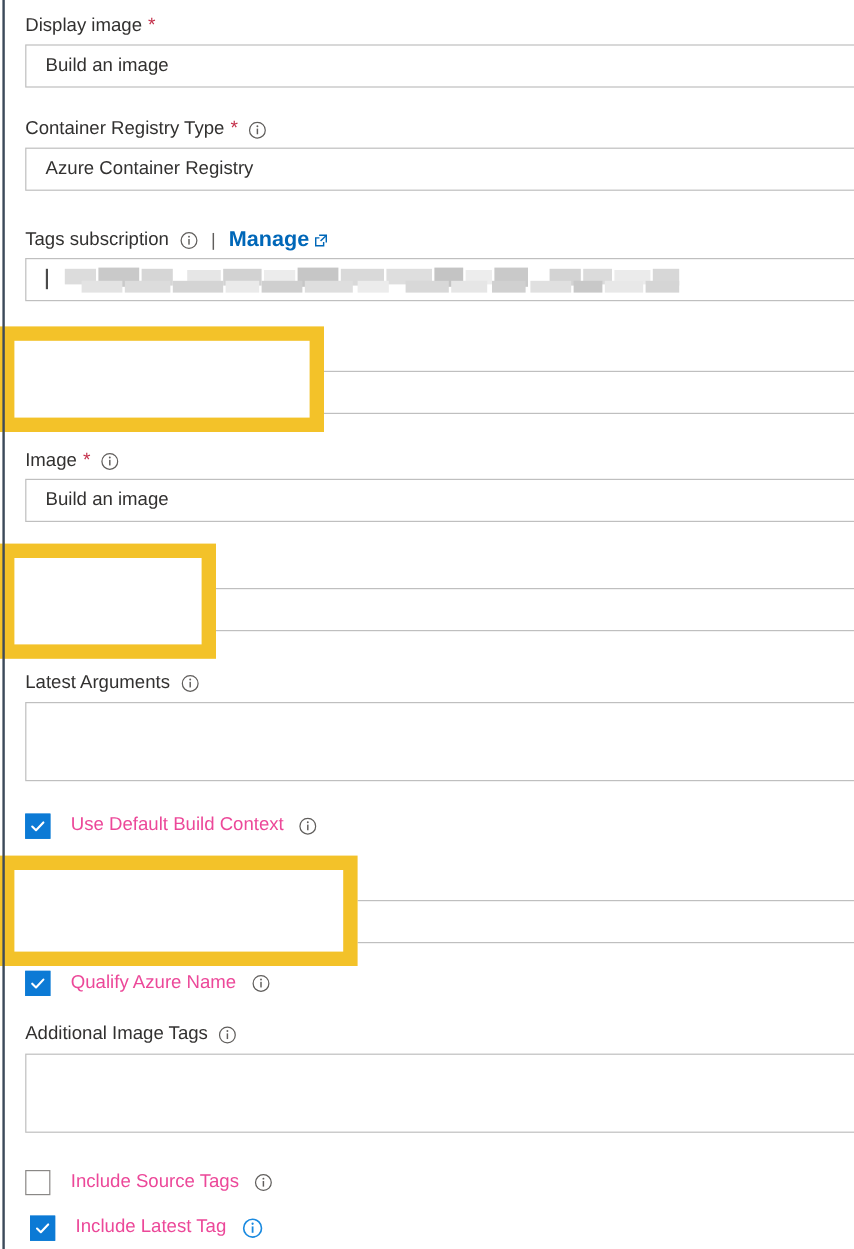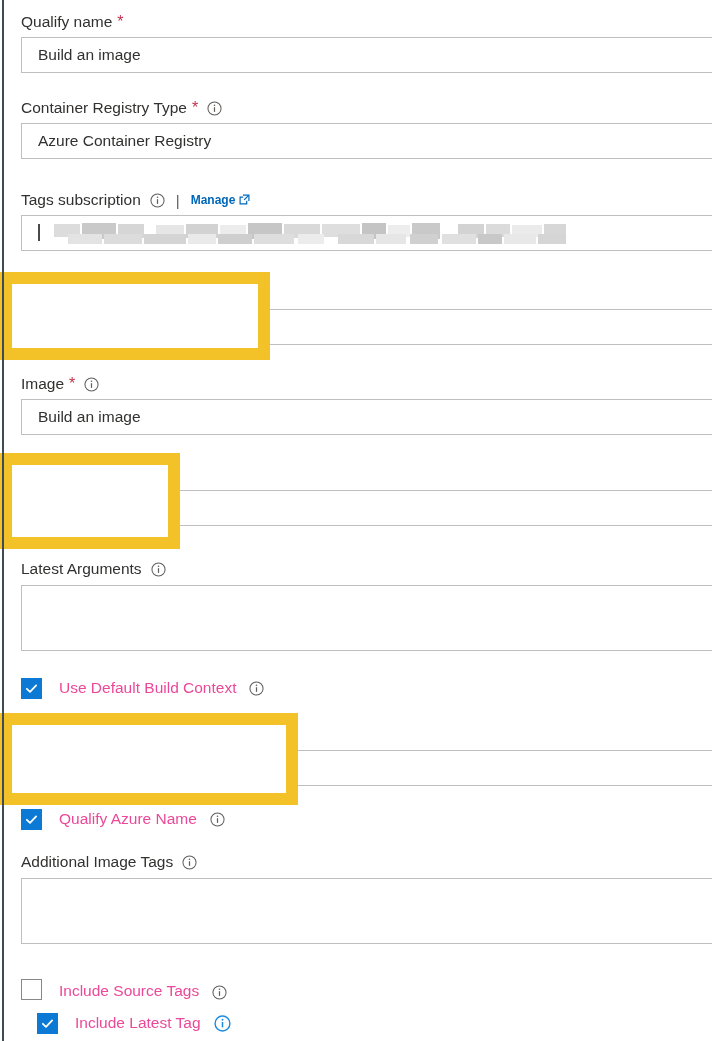--- a/index.html
+++ b/index.html
@@ -102,21 +102,21 @@
     height: 28px;
     white-space: nowrap;
   }
   .divider-bar {
     color: #605e5c;
     margin: 0 11px 0 11px;
     font-size: 15px;
   }
   .manage-link {
     color: #0067b8;
-    font-size: 12px;
+    font-size: 18px;
     font-weight: bold;
     text-decoration: none;
     cursor: pointer;
   }
   .ext-icon {
     margin-left: 4px;
     display: inline-block;
     vertical-align: -1px;
   }
 
@@ -190,21 +190,21 @@
 </style>
 </head>
 <body>
 
 <div class="left-rail"></div>
 
 <div class="form">
 
   <div class="field" style="position:absolute; left:0; top:8px;">
     <div class="label-row">
-      <span class="label-text">Qualify name</span>
+      <span class="label-text">Display image</span>
       <span class="req">*</span>
     </div>
     <div class="input wide">Build an image</div>
   </div>
 
   <div class="field" style="position:absolute; left:0; top:94px;">
     <div class="label-row">
       <span class="label-text">Container Registry Type</span>
       <span class="req">*</span>
       <span class="info-icon">
@@ -394,35 +394,35 @@
         <svg width="15" height="15" viewBox="0 0 16 16">
           <circle cx="8" cy="8" r="7" fill="none" stroke="#605e5c" stroke-width="1.1"></circle>
           <circle cx="8" cy="4.5" r="0.85" fill="#605e5c"></circle>
           <rect x="7.35" y="6.6" width="1.3" height="5" fill="#605e5c"></rect>
         </svg>
       </span>
     </div>
     <div class="textarea"></div>
   </div>
 
-  <div class="check-row" style="position:absolute; left:0; top:970px;align-items:flex-end;">
+  <div class="check-row" style="position:absolute; left:0; top:970px;">
     <span class="cb">
       
     </span>
     <span class="check-label">Include Source Tags</span>
     <span class="info-icon">
       <svg width="15" height="15" viewBox="0 0 16 16">
         <circle cx="8" cy="8" r="7" fill="none" stroke="#605e5c" stroke-width="1.1"></circle>
         <circle cx="8" cy="4.5" r="0.85" fill="#605e5c"></circle>
         <rect x="7.35" y="6.6" width="1.3" height="5" fill="#605e5c"></rect>
       </svg>
     </span>
   </div>
 
-  <div class="check-row" style="position:absolute; left:16px; top:1008px;">
+  <div class="check-row" style="position:absolute; left:4px; top:1008px;">
     <span class="cb checked">
       <svg width="13" height="13" viewBox="0 0 14 14">
         <path d="M2 7.3L5.4 10.6L12 3.6" fill="none" stroke="#ffffff" stroke-width="1.9" stroke-linecap="round" stroke-linejoin="round"></path>
       </svg>
     </span>
     <span class="check-label">Include Latest Tag</span>
     <span class="info-icon" style="width:17px; height:17px;">
       <svg width="17" height="17" viewBox="0 0 16 16">
         <circle cx="8" cy="8" r="7" fill="none" stroke="#1a8ae0" stroke-width="1.3"></circle>
         <circle cx="8" cy="4.5" r="0.9" fill="#1a8ae0"></circle>

